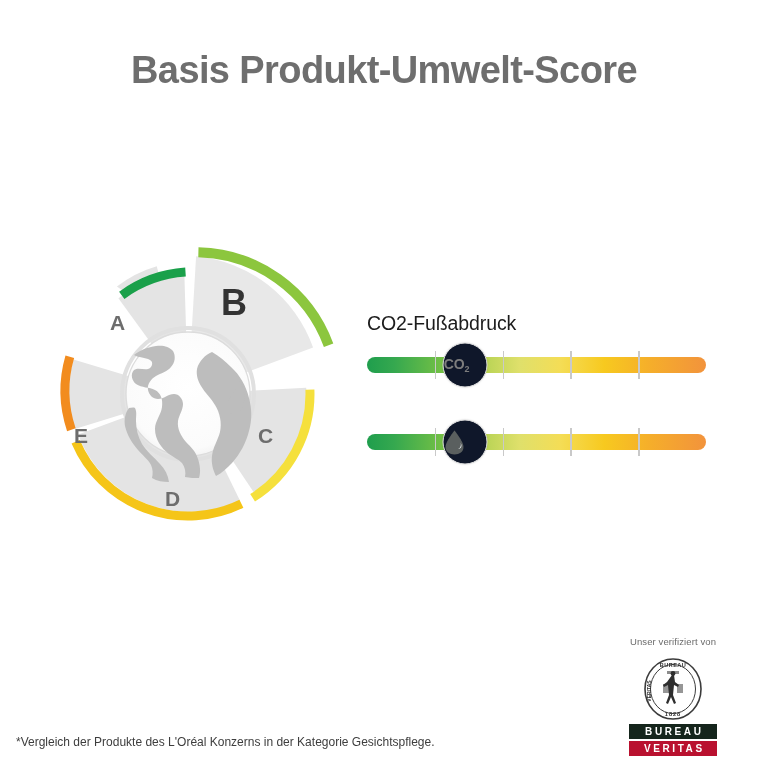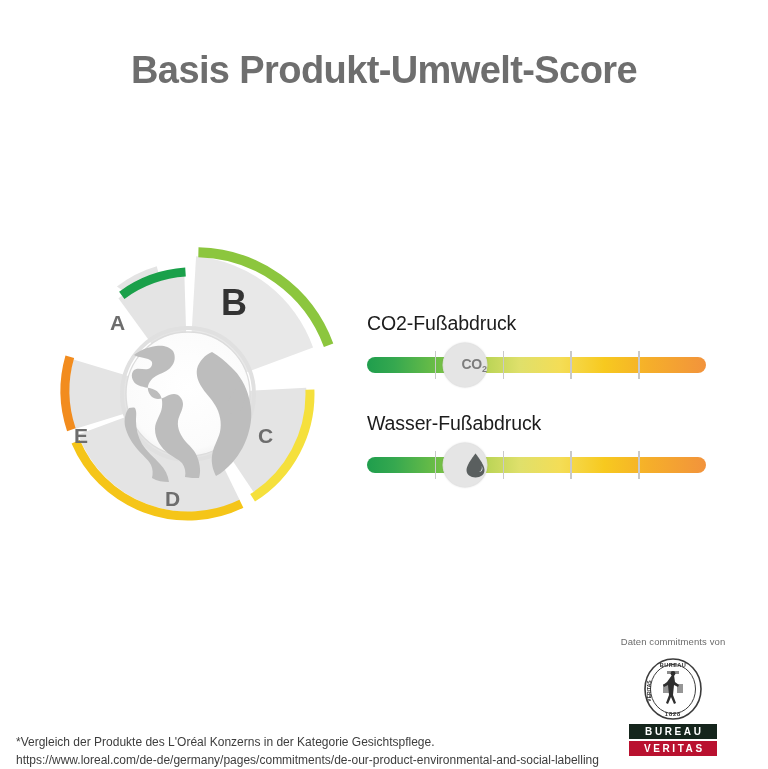--- a/index.html
+++ b/index.html
@@ -72,25 +72,25 @@
         #f5ad2b 84%,
         #f2933c 100%);
   }
   .fp-tick{
     position:absolute;top:-6px;width:1.6px;height:28px;
     background:#c9c9c9;
   }
   .fp-marker{
     position:absolute;
     width:43px;height:43px;border-radius:50%;
-    background:#e5e5e5;
+    background:#0f172a;
     border:1px solid #e3e3e3;
     box-shadow:0 0 2px rgba(0,0,0,.12);
     top:50%;transform:translate(-50%,-50%);
-    display:flex;align-items:center;justify-content:flex-end;
+    display:flex;align-items:center;justify-content:flex-start;
   }
   .marker-co2{
     font-size:14px;font-weight:bold;color:#7d7d7d;letter-spacing:-0.2px;
   }
   .marker-co2 sub{font-size:9px;}
   .drop-svg{display:block;}
 
   
   .footnote{
     position:absolute;left:16px;top:733px;width:600px;
@@ -187,38 +187,37 @@
       <div class="fp-tick" style="left:40%;"></div>
       <div class="fp-tick" style="left:60%;"></div>
       <div class="fp-tick" style="left:80%;"></div>
       <div class="fp-marker" style="left:29%;">
         <span class="marker-co2"><span>CO</span><sub>2</sub></span>
       </div>
     </div>
   </div>
 
   <div class="fp-block" style="left:367px;top:412px;">
-    <div class="fp-title">Wasser-Fußabdruck</div>
     <div class="fp-bar">
       <div class="fp-grad"></div>
       <div class="fp-tick" style="left:20%;"></div>
       <div class="fp-tick" style="left:40%;"></div>
       <div class="fp-tick" style="left:60%;"></div>
       <div class="fp-tick" style="left:80%;"></div>
       <div class="fp-marker" style="left:29%;">
         <svg class="drop-svg" width="22" height="26" viewBox="0 0 22 26">
           <path d="M11 1 C11 1 2 12 2 17.5 C2 22.2 6 25 11 25 C16 25 20 22.2 20 17.5 C20 12 11 1 11 1 Z" fill="#5a5f5f"></path>
           <path d="M14.5 19.5 C16.6 19.5 18 18 18 16.2 C18 15 17.4 13.8 17 13.2 C17.9 14.9 17.3 18.6 14.5 19.5 Z" fill="#e9eef0"></path>
         </svg>
       </div>
     </div>
   </div>
 
   <div class="bv">
-    <div class="bv-caption">Daten commitments von</div>
+    <div class="bv-caption">Unser verifiziert von</div>
     <div class="bv-logo">
       <svg width="62" height="64" viewBox="0 0 62 64">
         <ellipse cx="31" cy="32" rx="28" ry="30" fill="#ffffff" stroke="#3b3b3b" stroke-width="1.6"></ellipse>
         <ellipse cx="31" cy="32" rx="22.5" ry="24.5" fill="#ffffff" stroke="#3b3b3b" stroke-width="1"></ellipse>
         <g fill="#2e2e2e">
           <path d="M25 14 h12 v3 h-12 z" opacity=".55"></path>
           <path d="M30 18 l2 0 l1 7 l4 3 l-1 2 l-4 -2 l-1 10 l3 8 l-2 1 l-3 -7 l-3 7 l-2 -1 l3 -8 l-1 -10 l-4 2 l-1 -2 l4 -3 z"></path>
           <circle cx="31" cy="16.5" r="2.4"></circle>
           <path d="M21 27 h6 v9 h-6 z" opacity=".5"></path>
           <path d="M35 27 h6 v9 h-6 z" opacity=".5"></path>
@@ -227,16 +226,15 @@
         <text x="31" y="59" text-anchor="middle" font-family="'Liberation Sans',sans-serif" font-size="5.6" font-weight="bold" fill="#2e2e2e" letter-spacing="1">1828</text>
         <text x="9" y="34" text-anchor="middle" font-family="'Liberation Sans',sans-serif" font-size="5" font-weight="bold" fill="#2e2e2e" transform="rotate(-90 9 34)">VERITAS</text>
       </svg>
       <div class="bv-bar b1">BUREAU</div>
       <div class="bv-bar b2">VERITAS</div>
     </div>
   </div>
 
   <div class="footnote">
     <div>*Vergleich der Produkte des L'Oréal Konzerns in der Kategorie Gesichtspflege.</div>
-    <div>https://www.loreal.com/de-de/germany/pages/commitments/de-our-product-environmental-and-social-labelling</div>
   </div>
 
 </div>
 
 </body></html>

